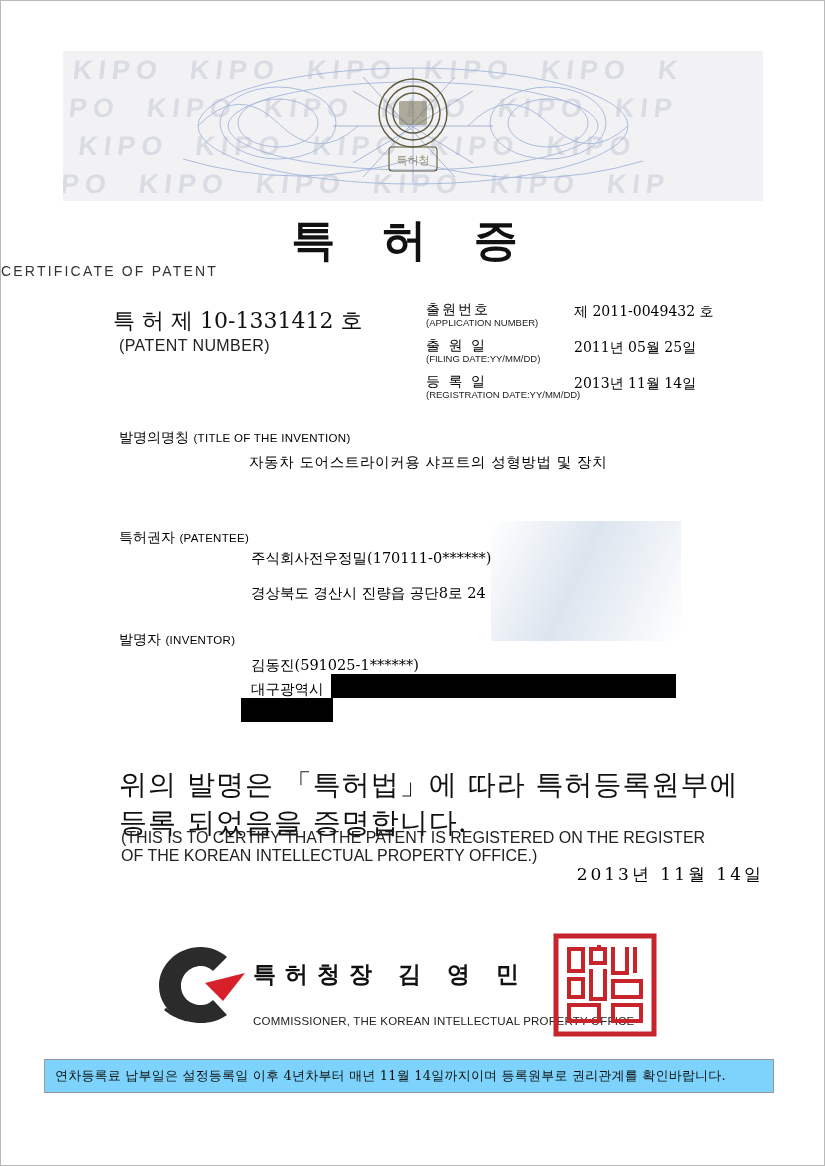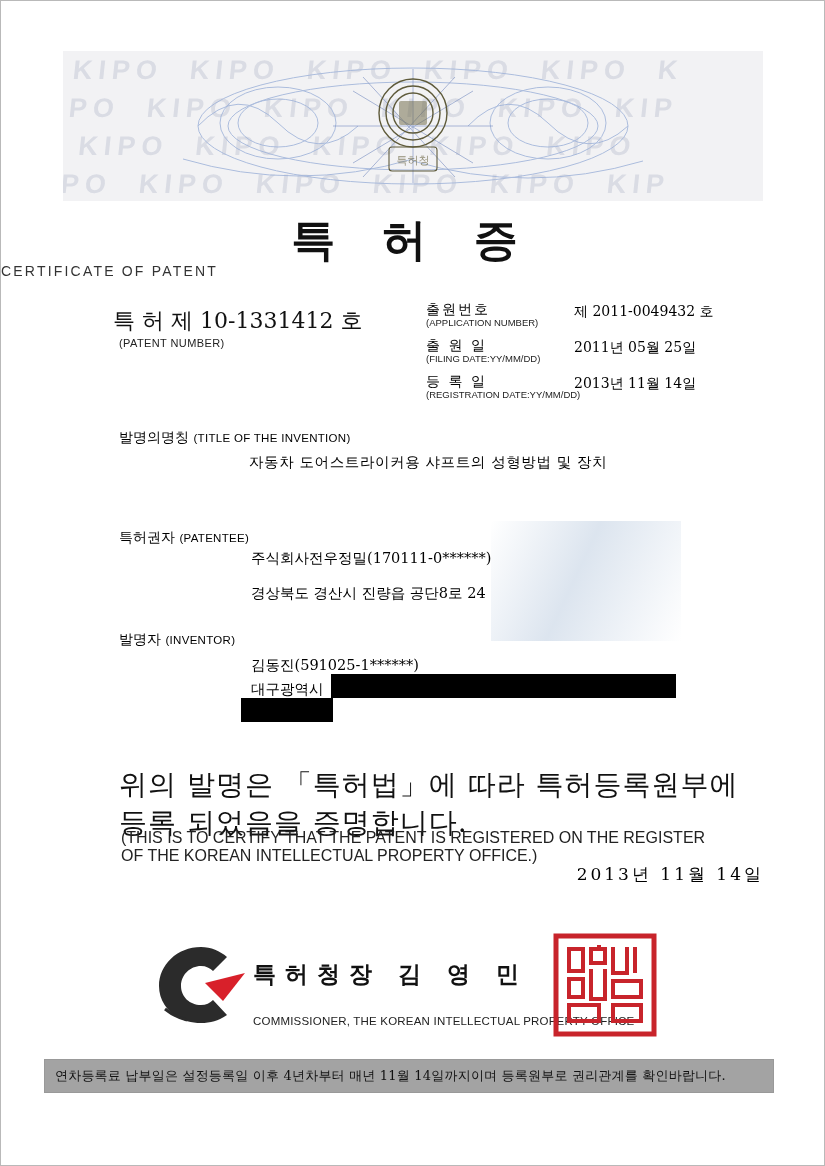--- a/index.html
+++ b/index.html
@@ -80,21 +80,21 @@
     top: 305px;
     font-family: "DejaVu Serif", serif;
     font-size: 22px;
     color: #111;
     white-space: nowrap;
   }
   .patno-en {
     position: absolute;
     left: 118px;
     top: 336px;
-    font-size: 11px;
+    font-size: 16px;
     letter-spacing: .4px;
     color: #222;
   }
 
   
   .meta {
     position: absolute;
     left: 425px;
     top: 300px;
     width: 340px;
@@ -255,21 +255,21 @@
   }
 
   
   .footnote {
     position: absolute;
     left: 43px;
     top: 1058px;
     width: 730px;
     height: 34px;
     border: 1px solid #999;
-    background: #a3a3a3;
+    background: #7dd3fc;
     display: flex;
     align-items: center;
     padding: 0 10px;
     box-sizing: border-box;
     font-family: "DejaVu Serif", serif;
     font-size: 13px;
     letter-spacing: .2px;
     color: #111;
   }
 </style>

